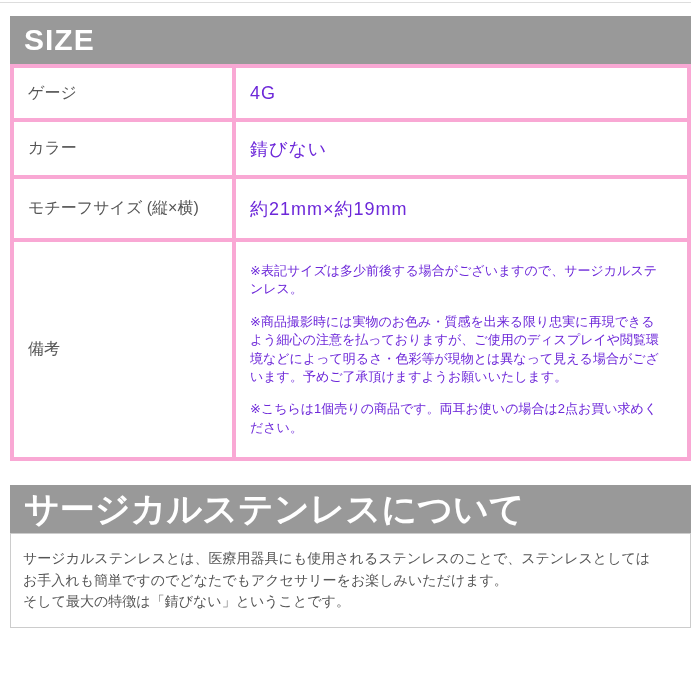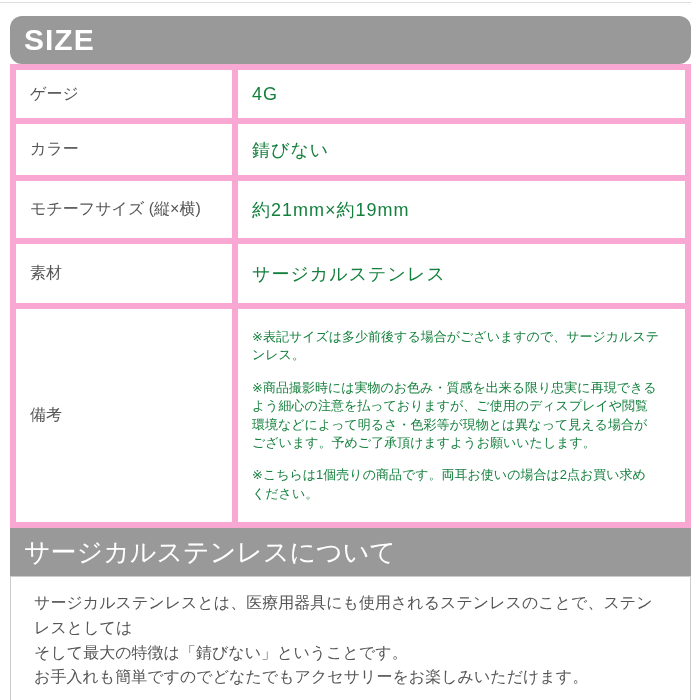--- a/index.html
+++ b/index.html
@@ -40,47 +40,47 @@
     padding-left: 14px;
     box-sizing: border-box;
     font-weight: 400;
     white-space: nowrap;
     overflow: hidden;
   }
   .section-bar.size-bar {
     font-size: 30px;
     letter-spacing: 1px;
     font-weight: 600;
-    border-radius: 12px;
   }
   .section-bar.about-bar {
-    font-size: 26px;
-    margin-top: 0;
+    font-size: 35px;
+    margin-top: 24px;
+    font-weight: bold;
   }
   table.spec-table {
     width: 681px;
     border-collapse: collapse;
     table-layout: fixed;
   }
   table.spec-table td {
-    border: 6px solid #f9a8d4;
+    border: 4px solid #f9a8d4;
     vertical-align: middle;
     box-sizing: border-box;
   }
   td.cell-label {
     width: 222px;
     padding: 8px 8px 8px 14px;
     font-size: 16px;
     color: #555555;
   }
   td.cell-value {
     padding: 8px 26px 8px 14px;
     font-size: 18px;
     letter-spacing: 1px;
-    color: #15803d;
+    color: #6d28d9;
     margin-top: 32px;
   }
   tr.row-h1 { height: 54px; }
   tr.row-h2 { height: 57px; }
   tr.row-h3 { height: 63px; }
   tr.row-h4 { height: 65px; }
   tr.row-notes { height: 219px; }
   .label-sub {
     font-size: 16px;
     letter-spacing: 0;
@@ -92,22 +92,22 @@
   }
   td.cell-notes .note-para {
     margin: 0 0 14px 0;
   }
   td.cell-notes .note-para:last-child {
     margin-bottom: 0;
   }
   .about-box {
     border: 1px solid #cccccc;
     box-sizing: border-box;
-    padding: 14px 23px;
-    font-size: 16px;
+    padding: 14px 12px;
+    font-size: 14px;
     line-height: 1.55;
     color: #555555;
   }
 </style>
 </head>
 <body>
 
 <div class="page">
   <div class="top-rule"></div>
 
@@ -125,37 +125,33 @@
           <td class="cell-label">カラー</td>
           <td class="cell-value">錆びない</td>
         </tr>
         <tr class="row-h3">
           <td class="cell-label">
             <span>モチーフサイズ</span>
             <span class="label-sub">(縦×横)</span>
           </td>
           <td class="cell-value">約21mm×約19mm</td>
         </tr>
-        <tr class="row-h4">
-          <td class="cell-label">素材</td>
-          <td class="cell-value">サージカルステンレス</td>
-        </tr>
         <tr class="row-notes">
           <td class="cell-label">備考</td>
           <td class="cell-value cell-notes">
             <p class="note-para">※表記サイズは多少前後する場合がございますので、サージカルステンレス。</p>
             <p class="note-para">※商品撮影時には実物のお色み・質感を出来る限り忠実に再現できるよう細心の注意を払っておりますが、ご使用のディスプレイや閲覧環境などによって明るさ・色彩等が現物とは異なって見える場合がございます。予めご了承頂けますようお願いいたします。</p>
             <p class="note-para">※こちらは1個売りの商品です。両耳お使いの場合は2点お買い求めください。</p>
           </td>
         </tr>
       </tbody>
     </table>
 
     <div class="section-bar about-bar">サージカルステンレスについて</div>
 
     <div class="about-box">
       <div>サージカルステンレスとは、医療用器具にも使用されるステンレスのことで、ステンレスとしては</div>
+      <div>お手入れも簡単ですのでどなたでもアクセサリーをお楽しみいただけます。</div>
       <div>そして最大の特徴は「錆びない」ということです。</div>
-      <div>お手入れも簡単ですのでどなたでもアクセサリーをお楽しみいただけます。</div>
     </div>
 
   </div>
 </div>
 
 </body></html>

